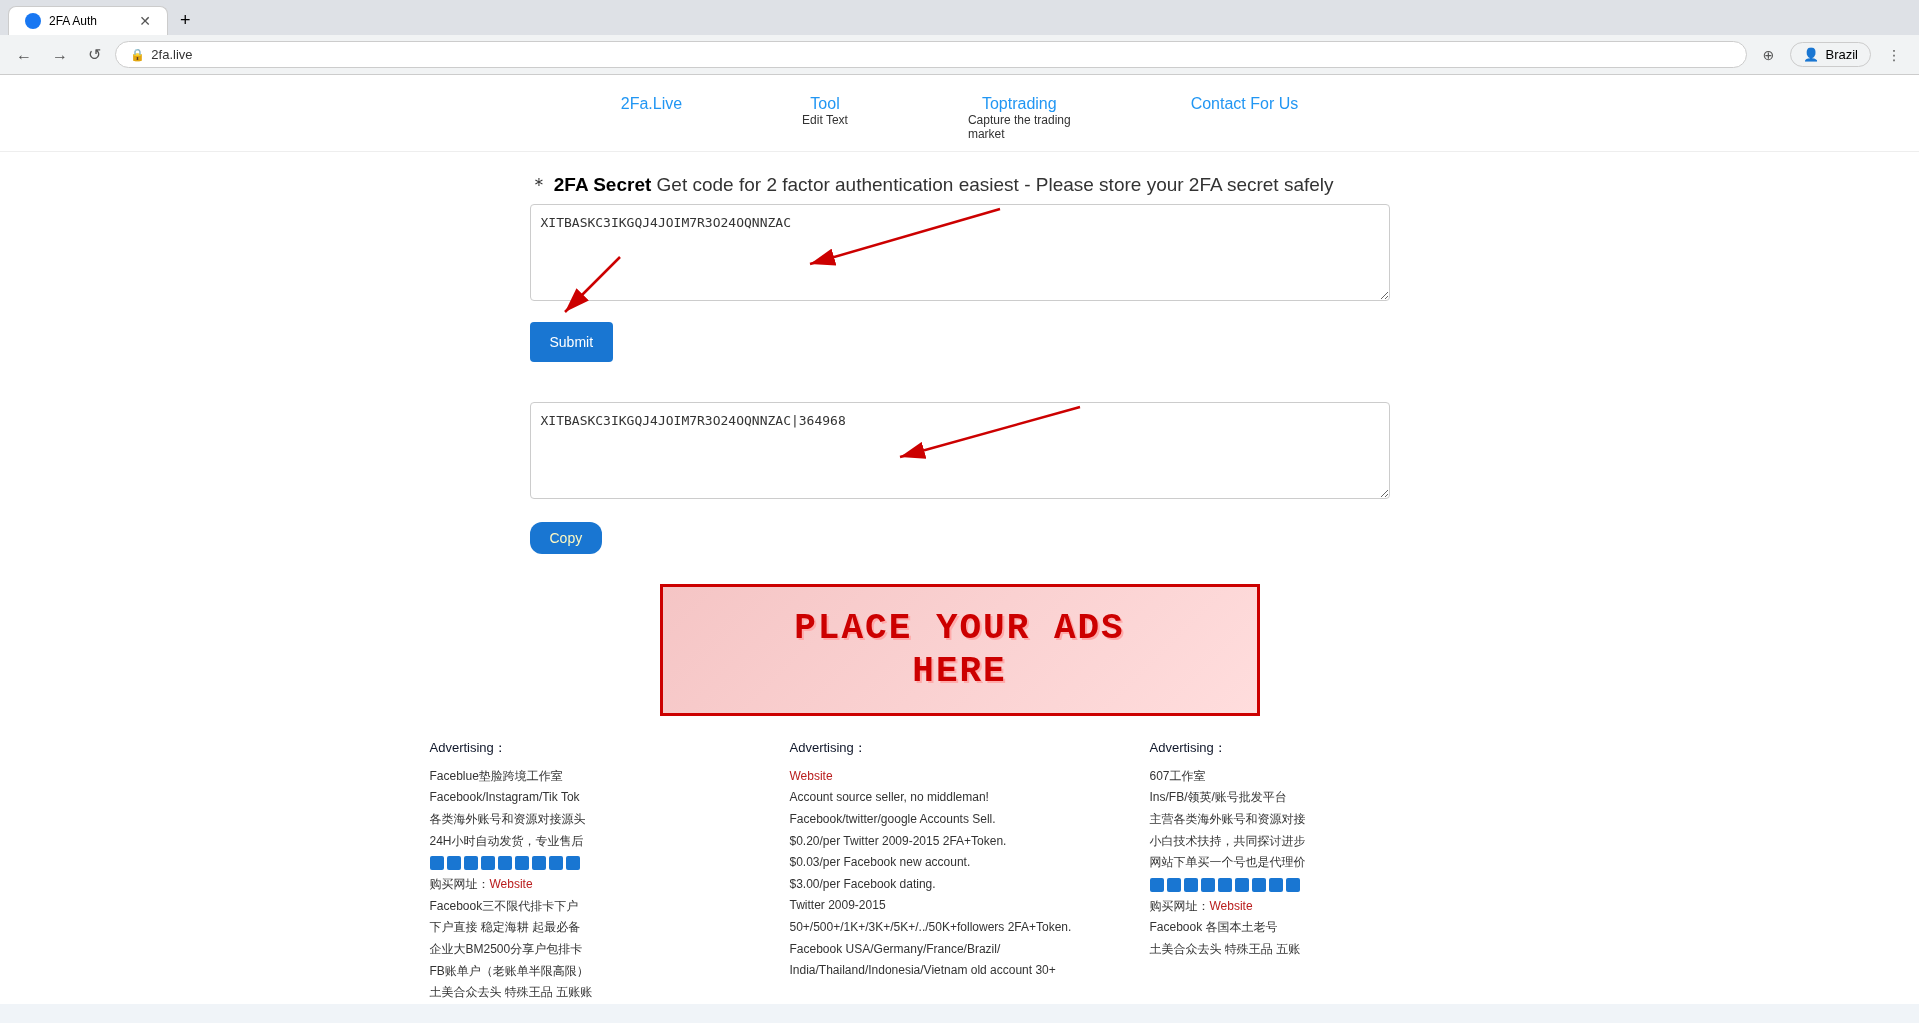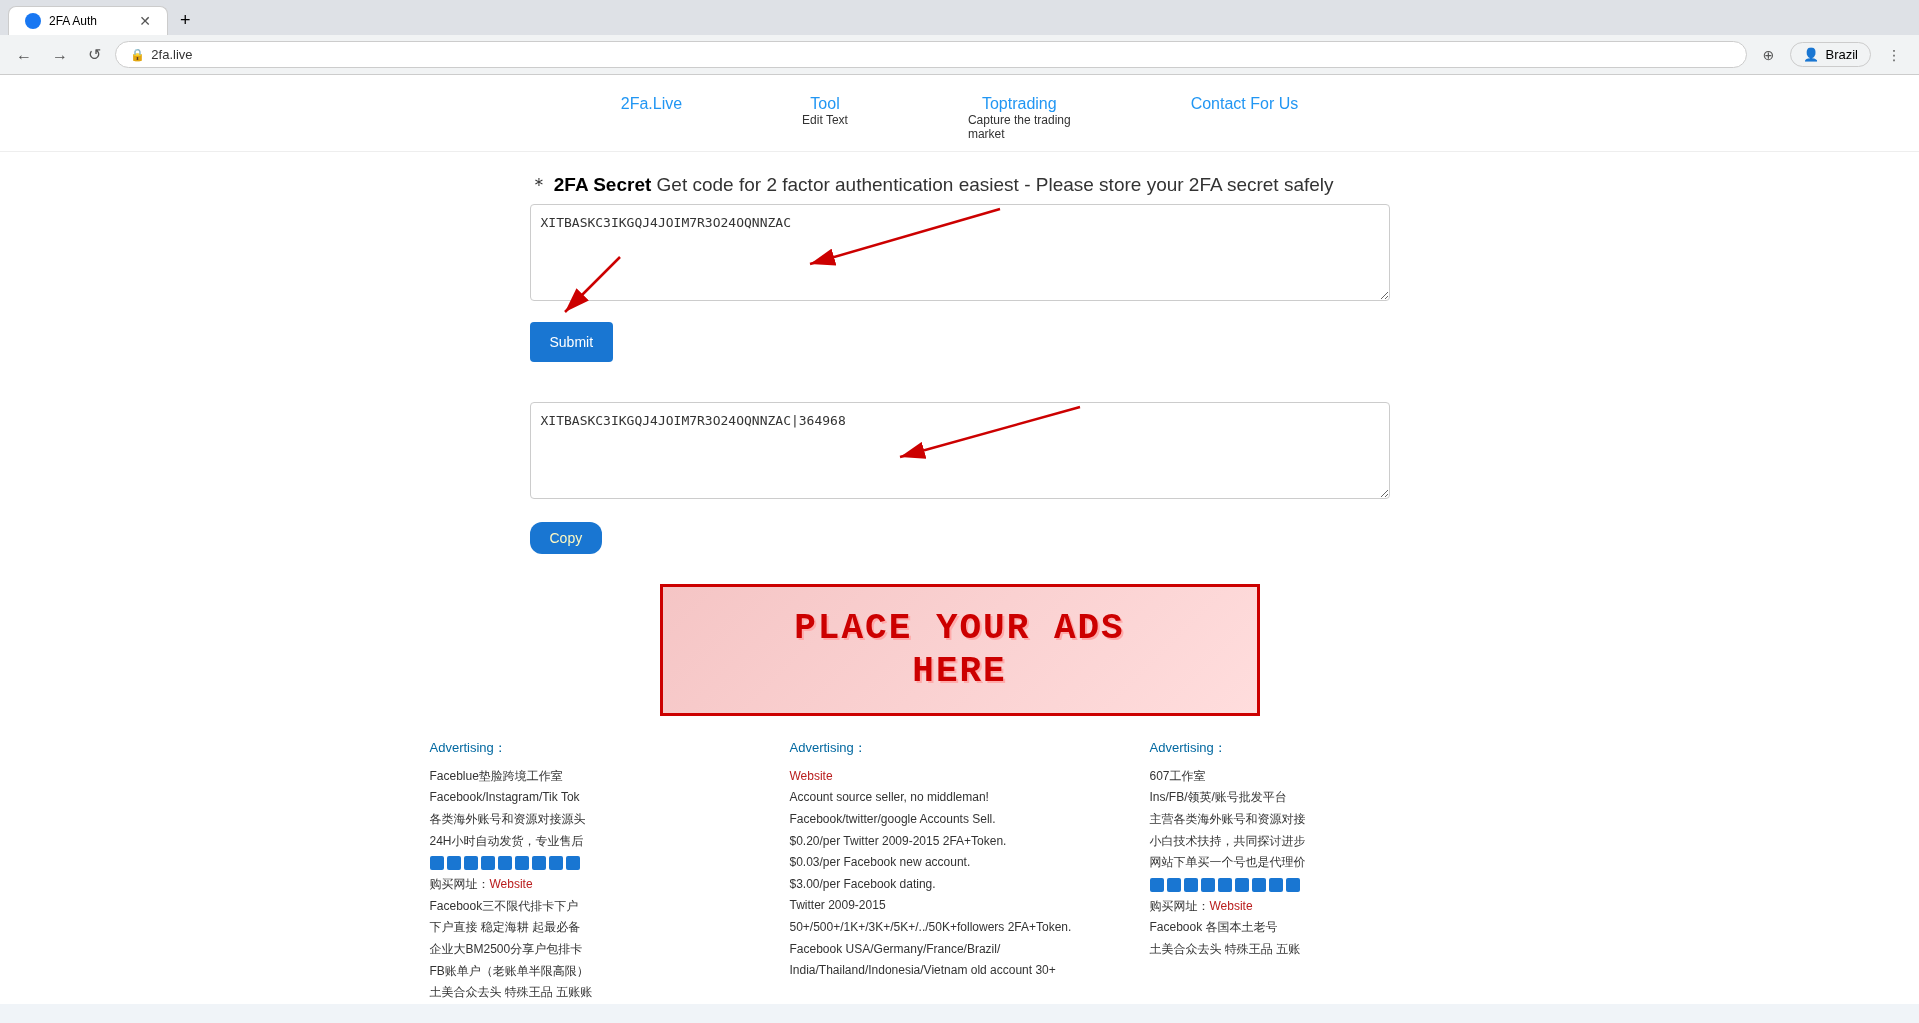--- a/index.html
+++ b/index.html
@@ -192,21 +192,21 @@
       gap: 20px;
     }
     .footer-col {
       flex: 1;
       font-size: 12px;
       color: #333;
       line-height: 1.8;
     }
     .footer-col .col-title {
       font-size: 13px;
-      color: #0369a1;
+      color: #0f172a;
       margin-bottom: 6px;
     }
     .footer-col a {
       color: #b91c1c;
       text-decoration: none;
     }
     .footer-col .blue-squares {
       display: flex;
       gap: 3px;
       margin: 4px 0;

